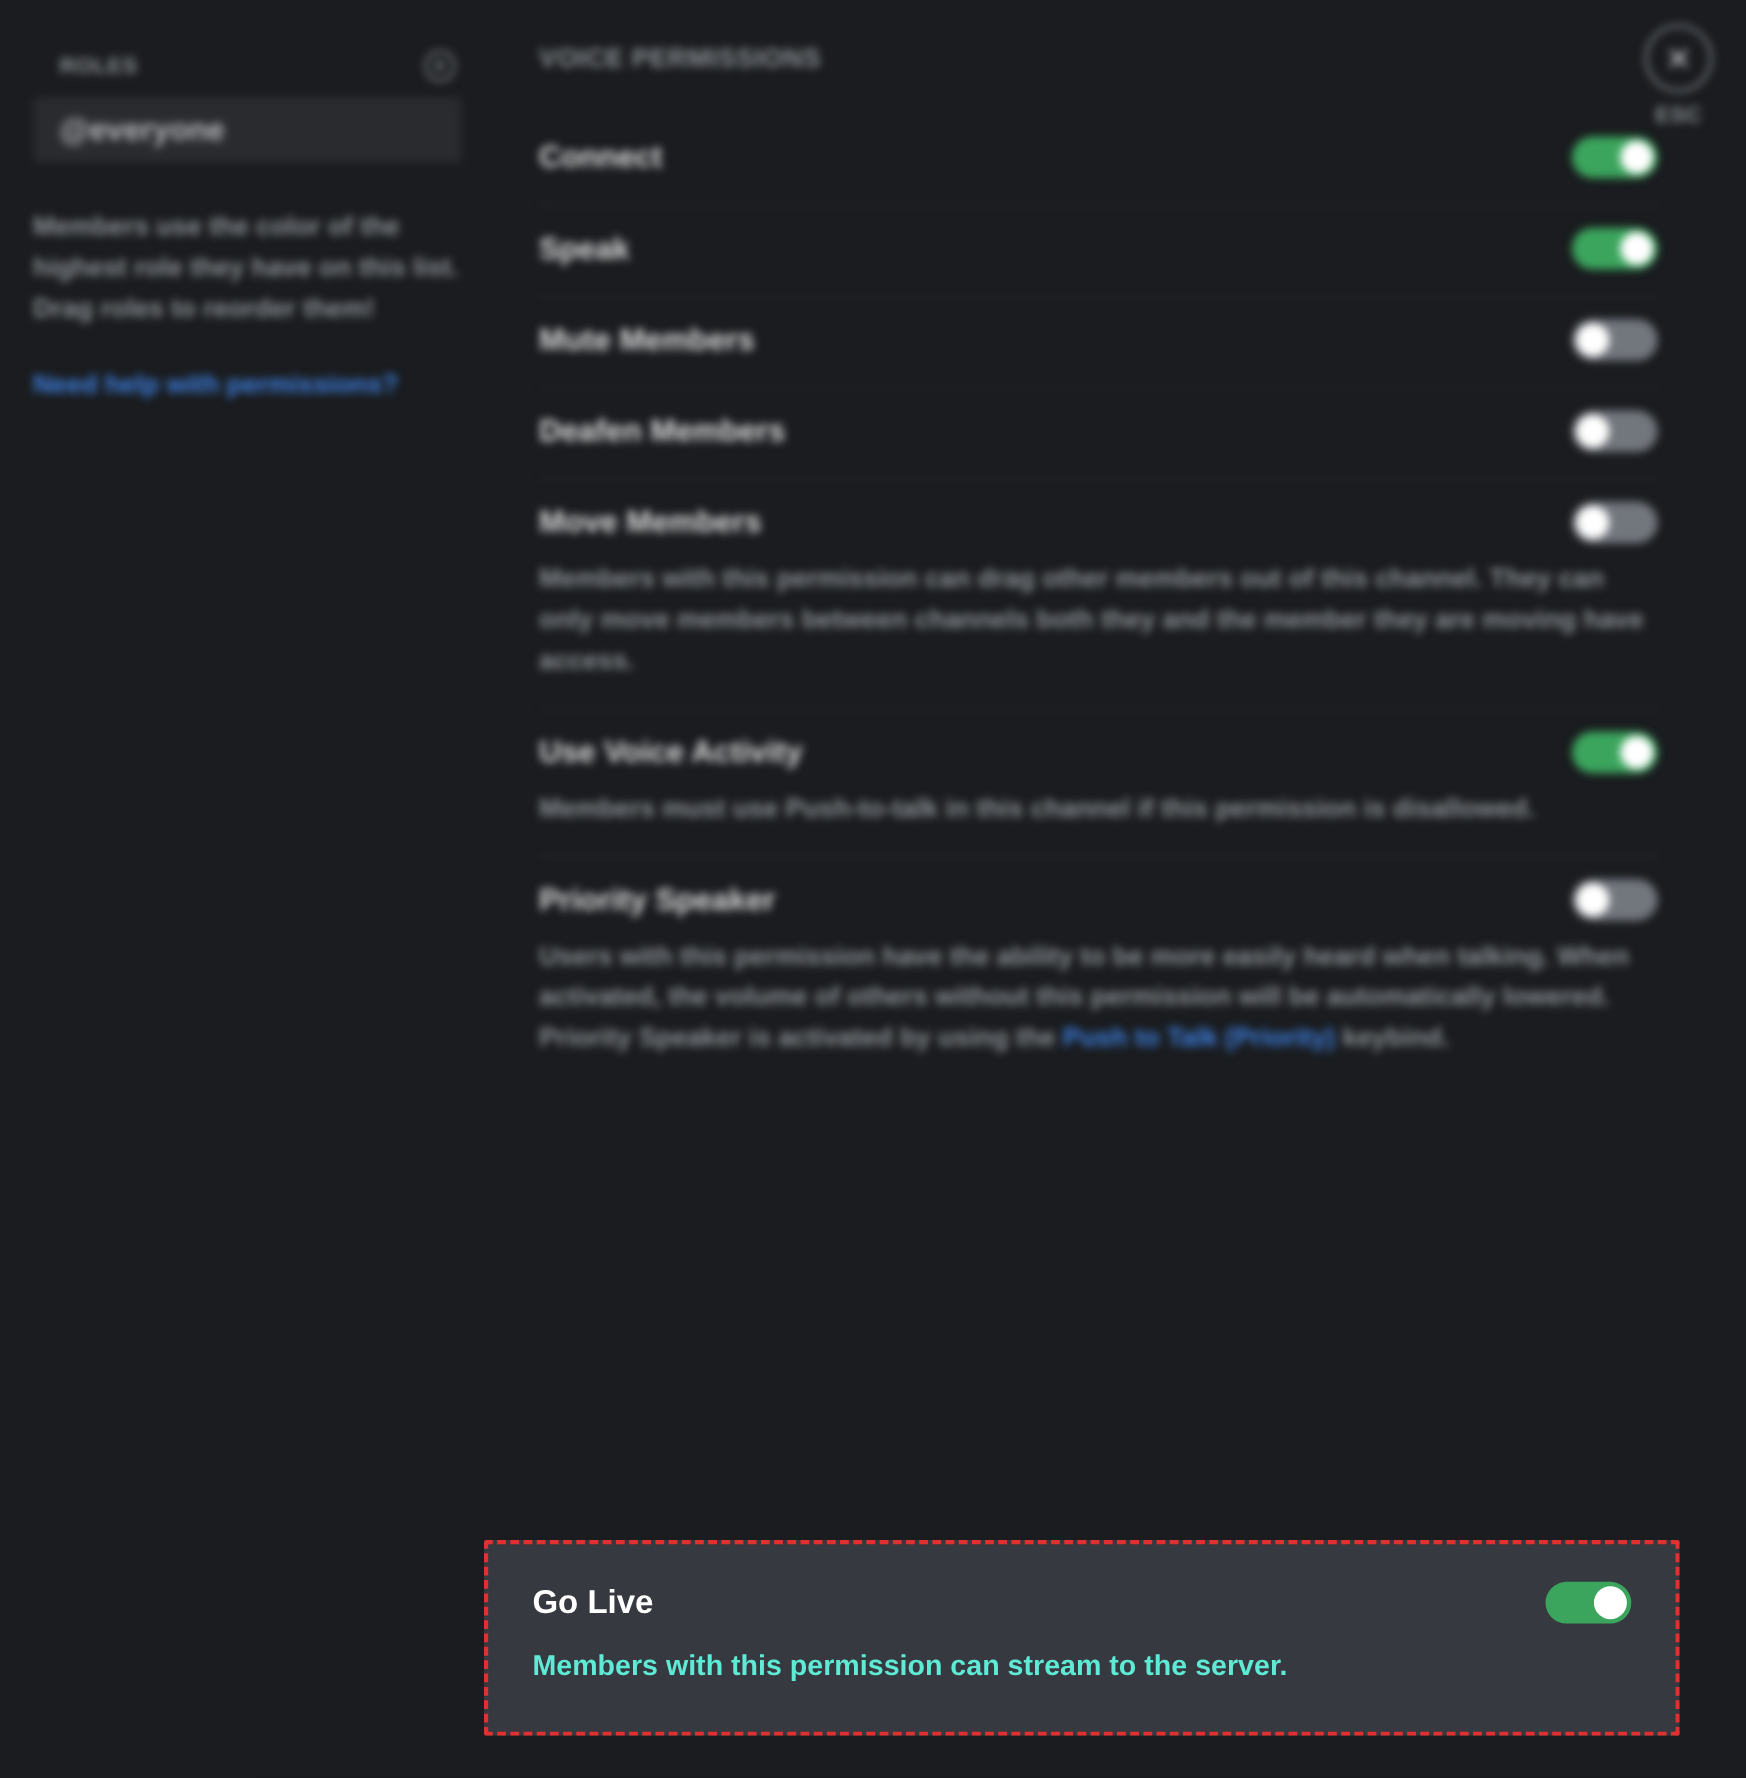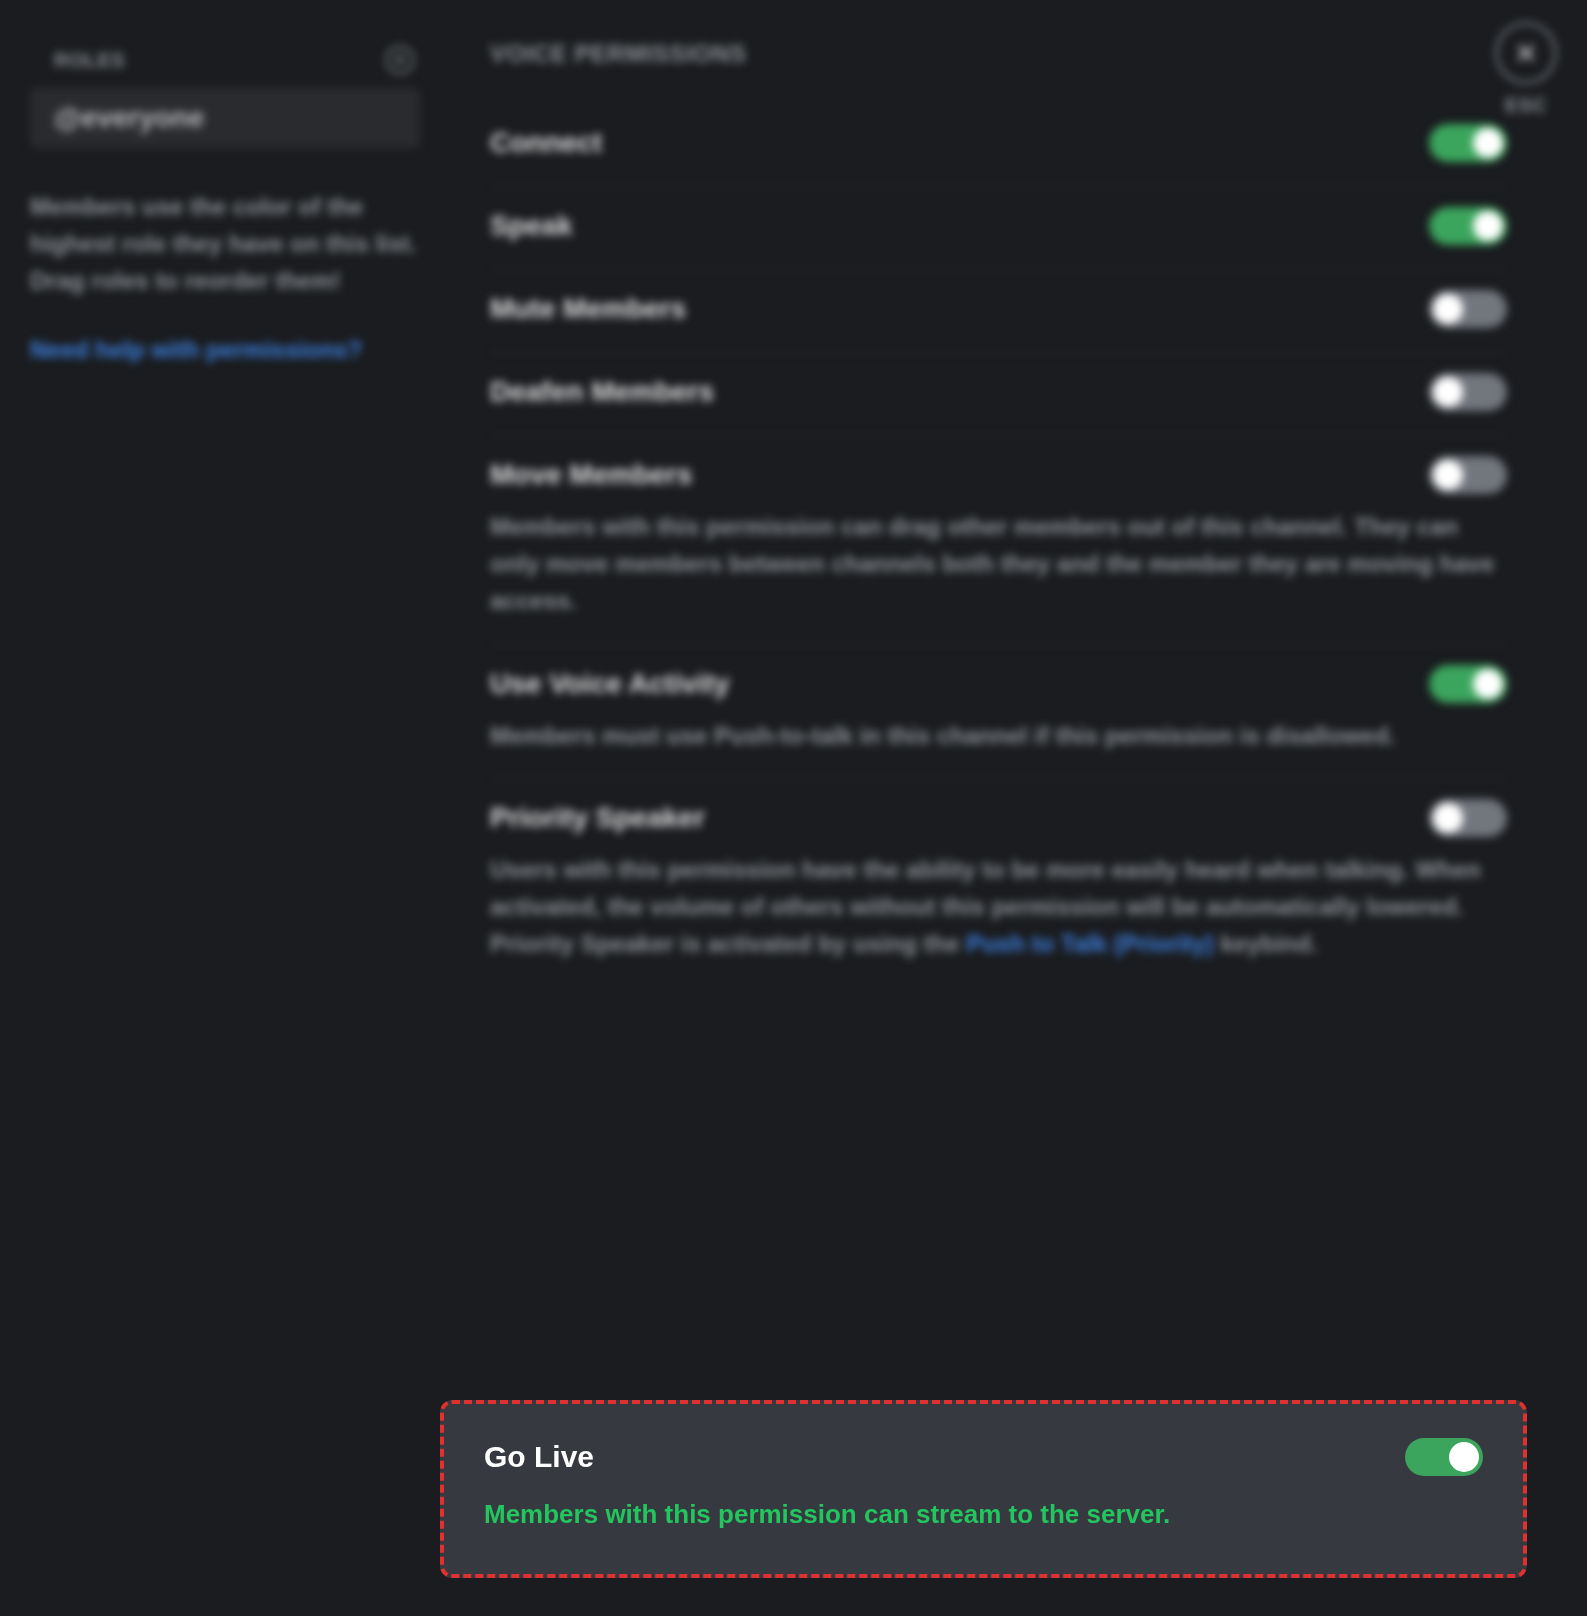--- a/index.html
+++ b/index.html
@@ -120,26 +120,26 @@
   .toggle.on .knob { right: 4px; }
   .toggle.off { background: #72767d; }
   .toggle.off .knob { left: 4px; }
 
   .blurred { filter: blur(4px); }
 
   
   .highlight-box {
     position: absolute;
     border: 4px dashed #e03030;
-    border-radius: 12px;
+    border-radius: 2px;
     background: #36393f;
     padding: 34px 40px 40px 40px;
   }
   .highlight-box .perm-title { color: #ffffff; font-size: 30px; }
-  .highlight-box .perm-desc { color: #22c55e; font-size: 26px; margin-top: 18px; }
+  .highlight-box .perm-desc { color: #5eead4; font-size: 26px; margin-top: 18px; }
   .highlight-box .toggle.on { background: #3ba55d; }
 
   
   .close-group {
     position: absolute;
     top: 22px;
     right: 30px;
     display: flex;
     flex-direction: column;
     align-items: center;

